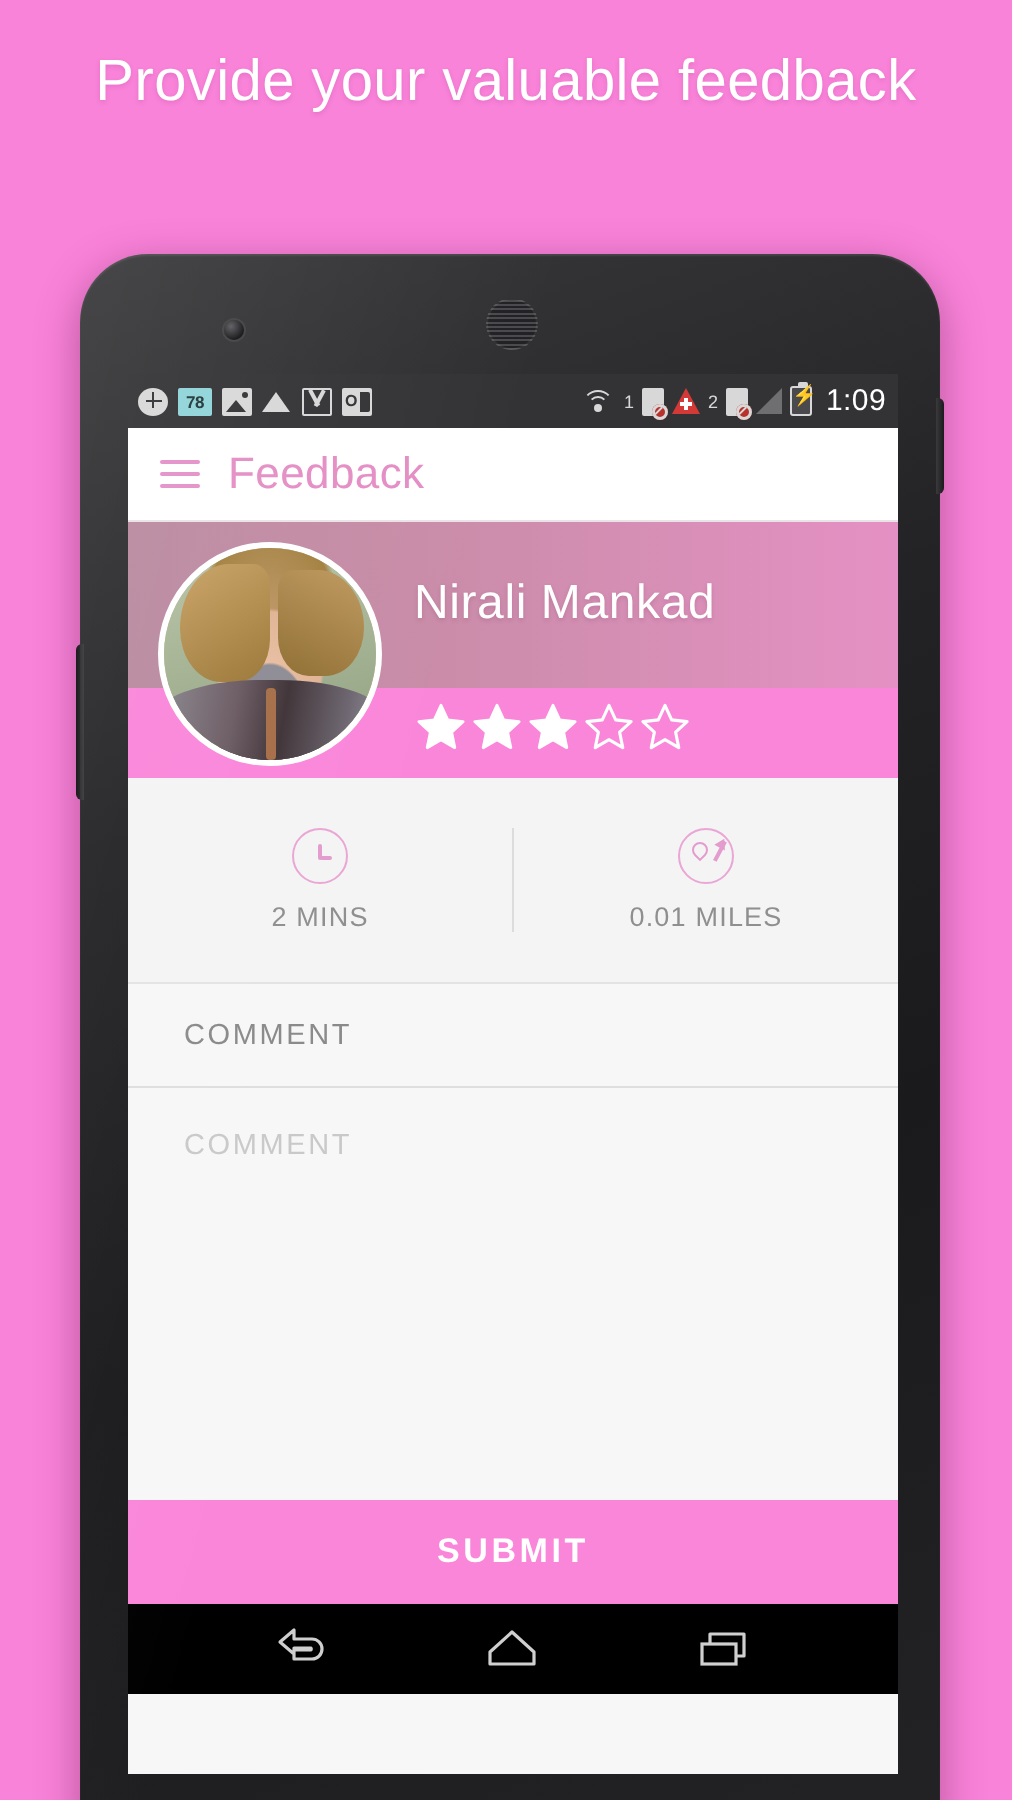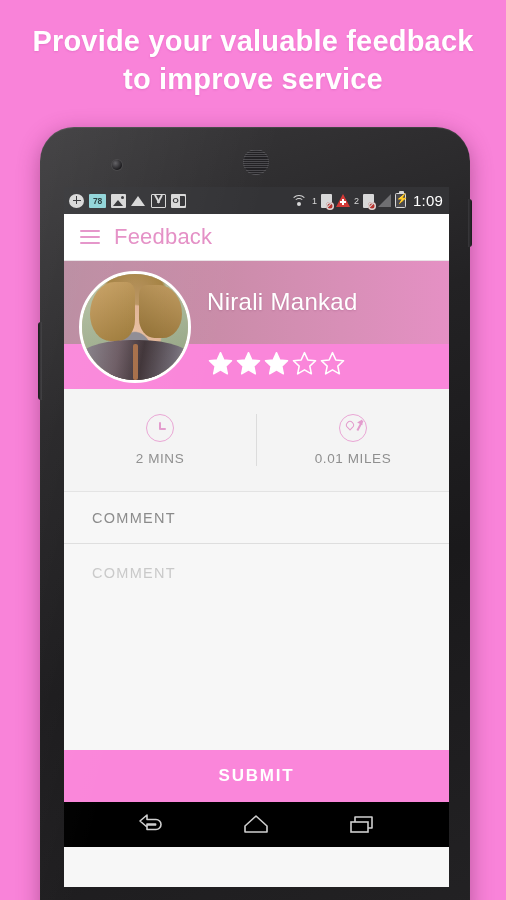--- a/index.html
+++ b/index.html
@@ -18,21 +18,21 @@
 
   
   .promo {
     position: absolute;
     top: 22px;
     left: 0;
     width: 506px;
     text-align: center;
     color: #ffffff;
     font-size: 29px;
-    font-weight: 700;
+    font-weight: 400;
     line-height: 1.32;
     letter-spacing: 0.2px;
     text-shadow: 0 1px 2px rgba(180,60,150,0.25);
   }
 
   
   .phone {
     position: absolute;
     left: 40px;
     top: 127px;
@@ -455,21 +455,20 @@
     width: 100%;
     height: 40px;
     border-radius: 0 0 20px 20px;
   }
 </style>
 </head>
 <body>
 
 <div class="promo">
   <div>Provide your valuable feedback</div>
-  <div>to improve service</div>
 </div>
 
 <div class="phone">
 
   <div class="cam"></div>
   <div class="speaker"></div>
   <div class="btn-power"></div>
   <div class="btn-volume"></div>
 
   <div class="screen">

